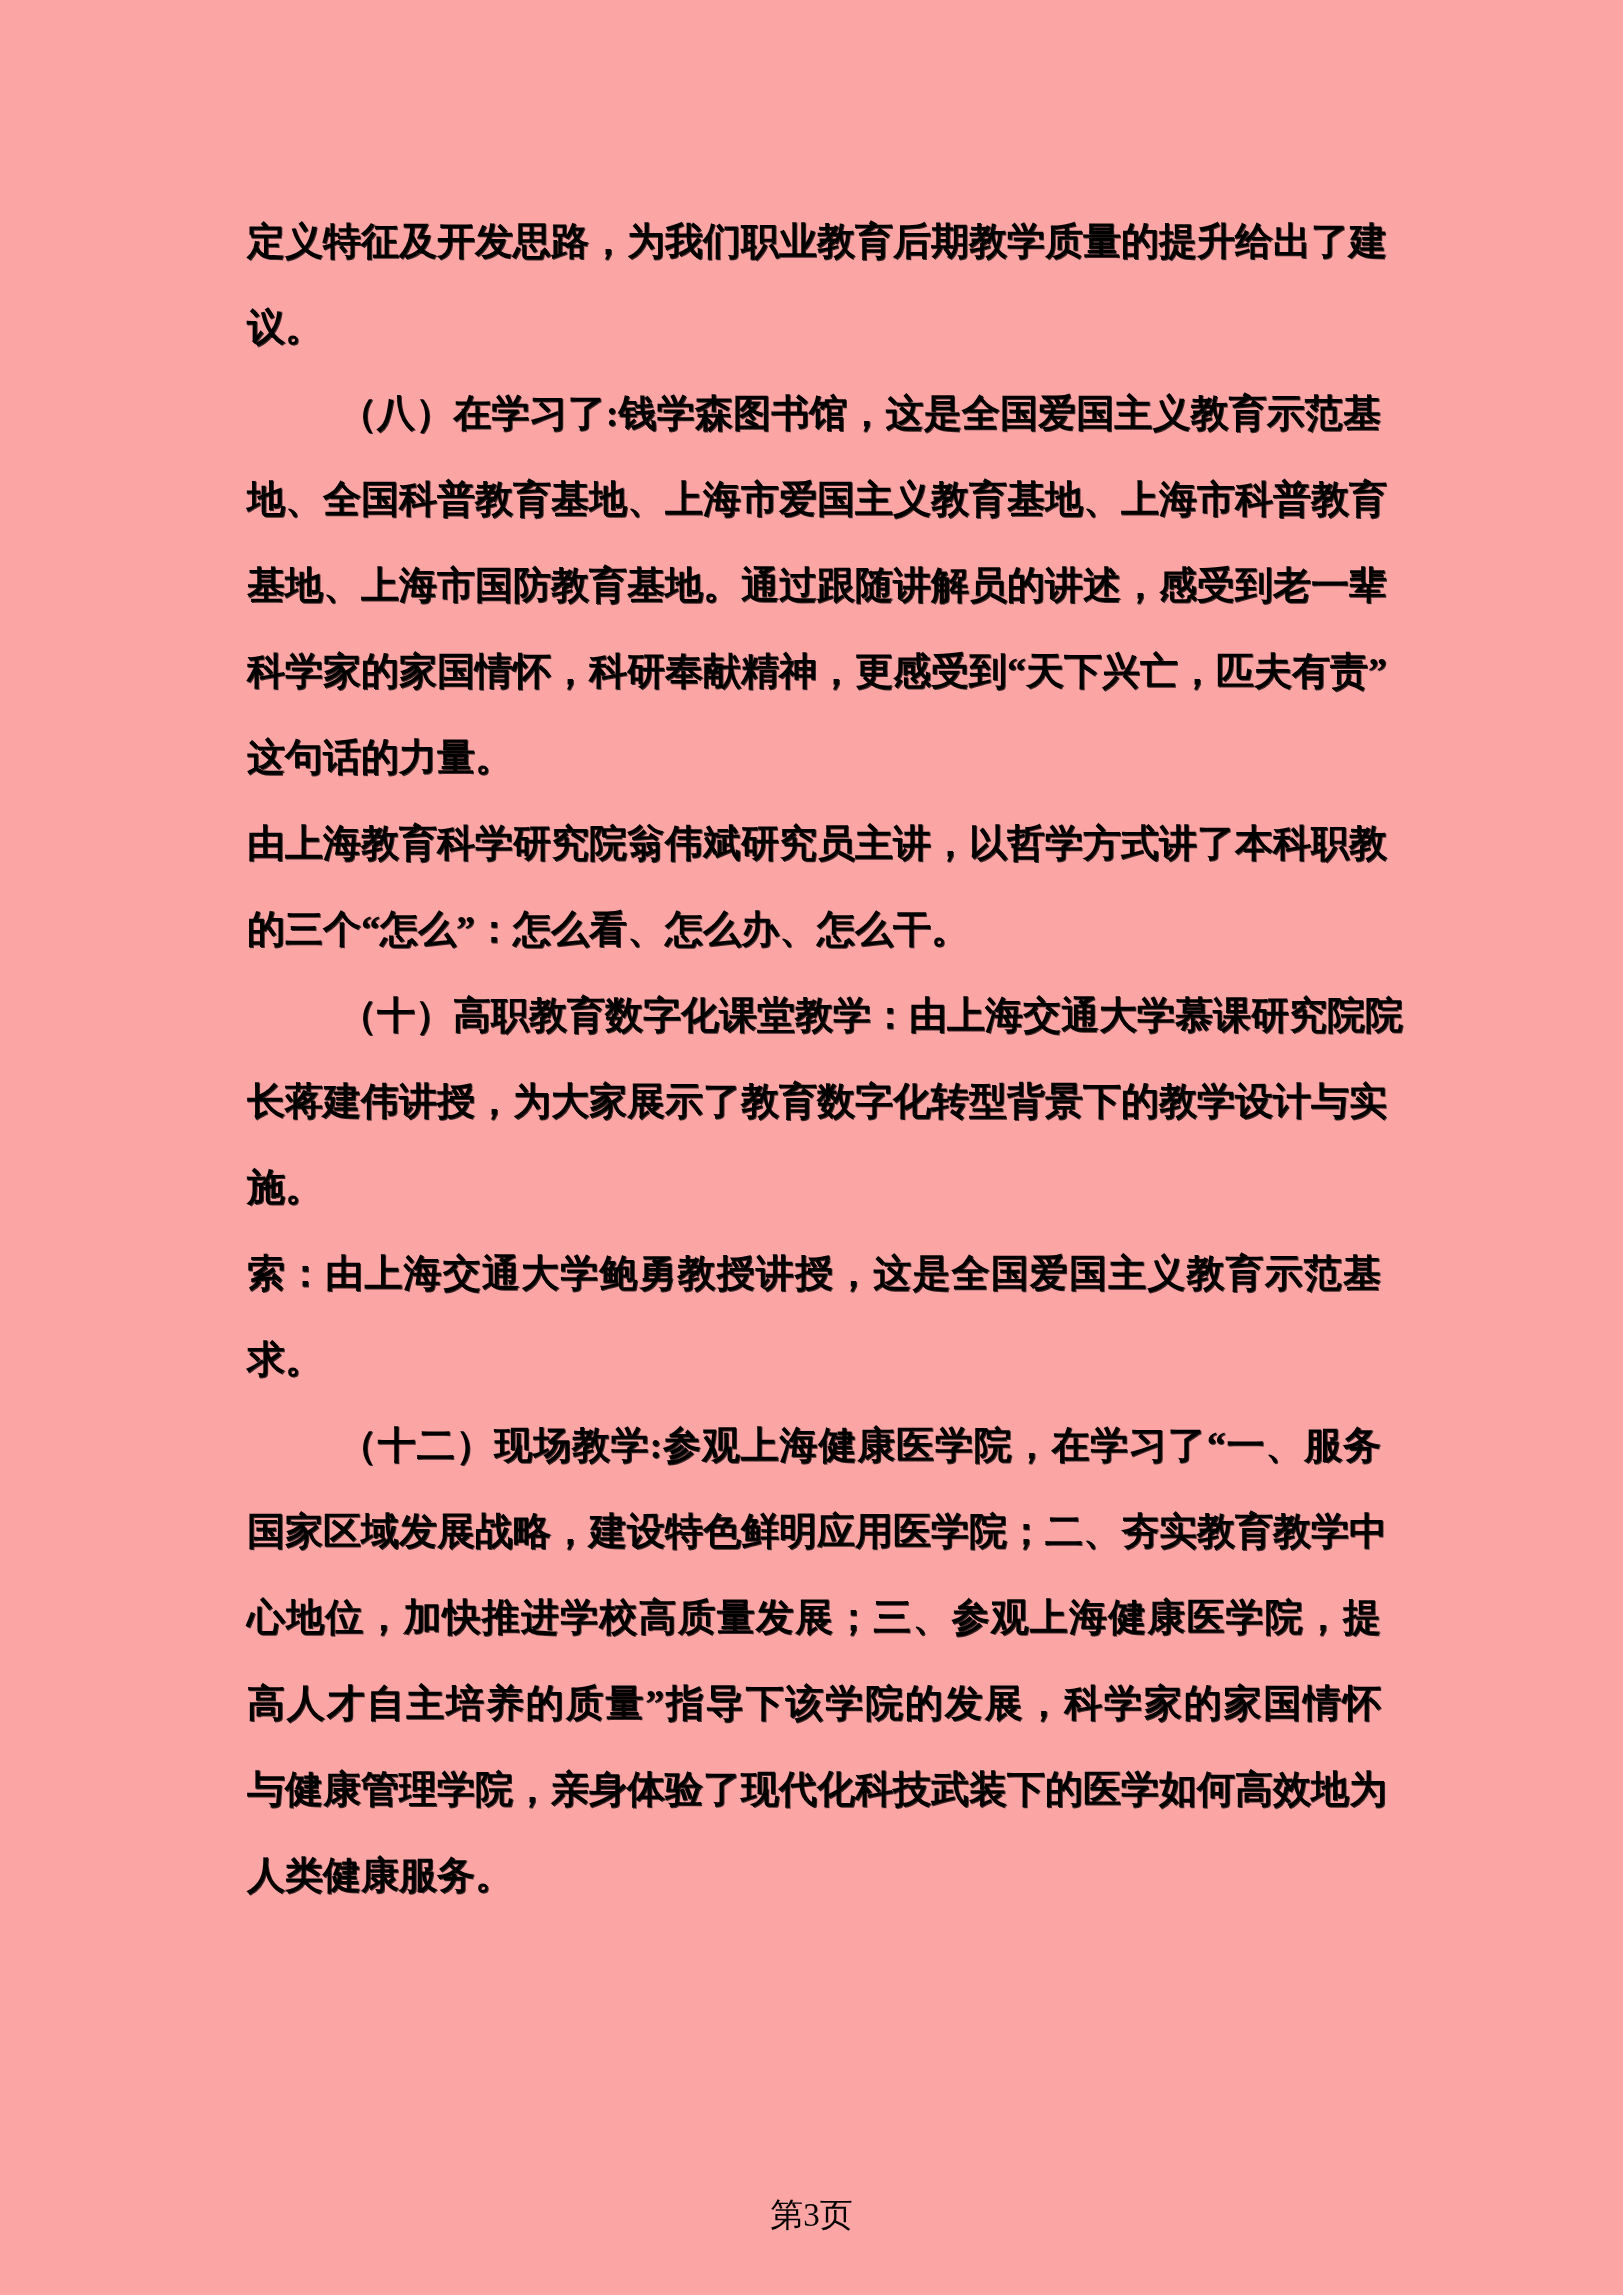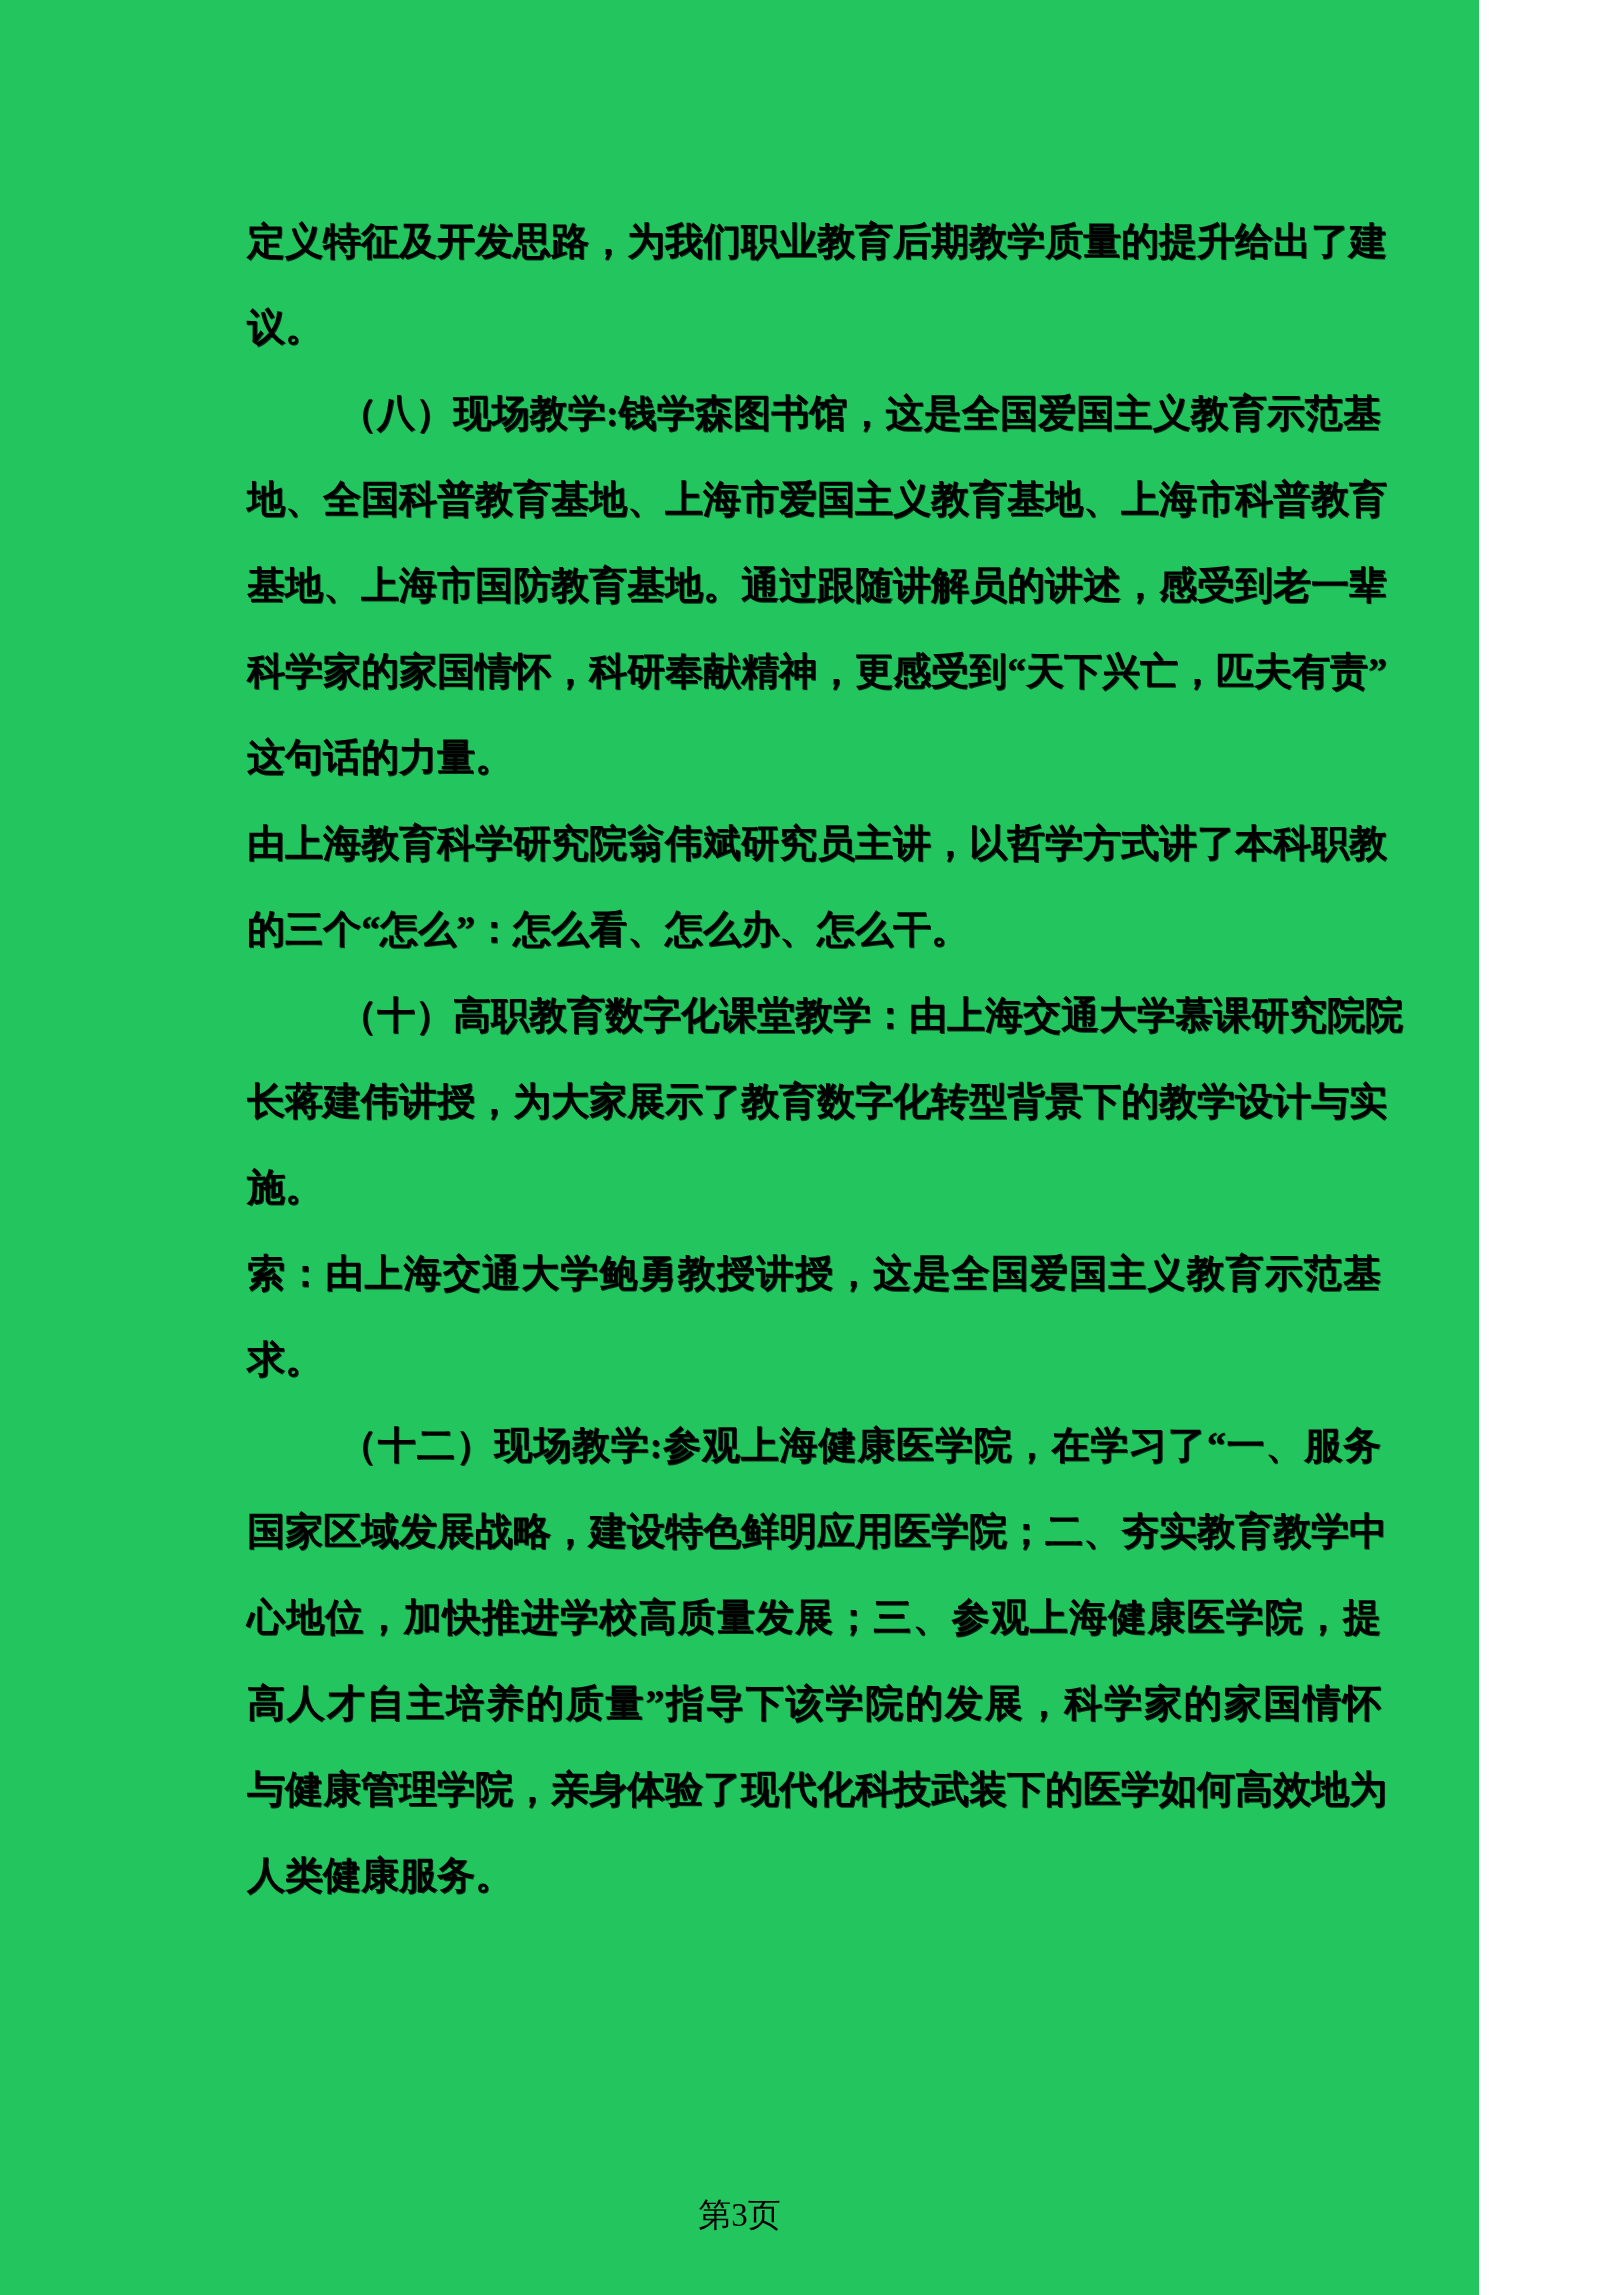--- a/index.html
+++ b/index.html
@@ -2,23 +2,23 @@
 <html style="font-size:10.5px"><head>
 <meta charset="utf-8">
 <style>
   html, body {
     margin: 0;
     padding: 0;
     background: #ffffff;
   }
   .page {
     position: relative;
-    width: 1479px;
+    width: 1623px;
     height: 2295px;
-    background: #22c55e;
+    background: #fca5a5;
     overflow: hidden;
     font-family: "Liberation Serif", "DejaVu Serif", serif;
     color: #000000;
   }
   .content {
     position: absolute;
     left: 247px;
     top: 198px;
     width: 1134px;
     font-size: 38px;
@@ -55,21 +55,21 @@
 <body>
 
 <div class="page">
   <div class="content" id="doc-content">
 
   <div class="paragraph">
         <div class="line">定义特征及开发思路，为我们职业教育后期教学质量的提升给出了建</div>
         <div class="line last">议。</div>
       </div>
       <div class="paragraph">
-        <div class="line indent">（八）现场教学:钱学森图书馆，这是全国爱国主义教育示范基</div>
+        <div class="line indent">（八）在学习了:钱学森图书馆，这是全国爱国主义教育示范基</div>
         <div class="line">地、全国科普教育基地、上海市爱国主义教育基地、上海市科普教育</div>
         <div class="line">基地、上海市国防教育基地。通过跟随讲解员的讲述，感受到老一辈</div>
         <div class="line">科学家的家国情怀，科研奉献精神，更感受到“天下兴亡，匹夫有责”</div>
         <div class="line last">这句话的力量。</div>
       </div>
       <div class="paragraph">
         <div class="line">由上海教育科学研究院翁伟斌研究员主讲，以哲学方式讲了本科职教</div>
         <div class="line last">的三个“怎么”：怎么看、怎么办、怎么干。</div>
       </div>
       <div class="paragraph">

